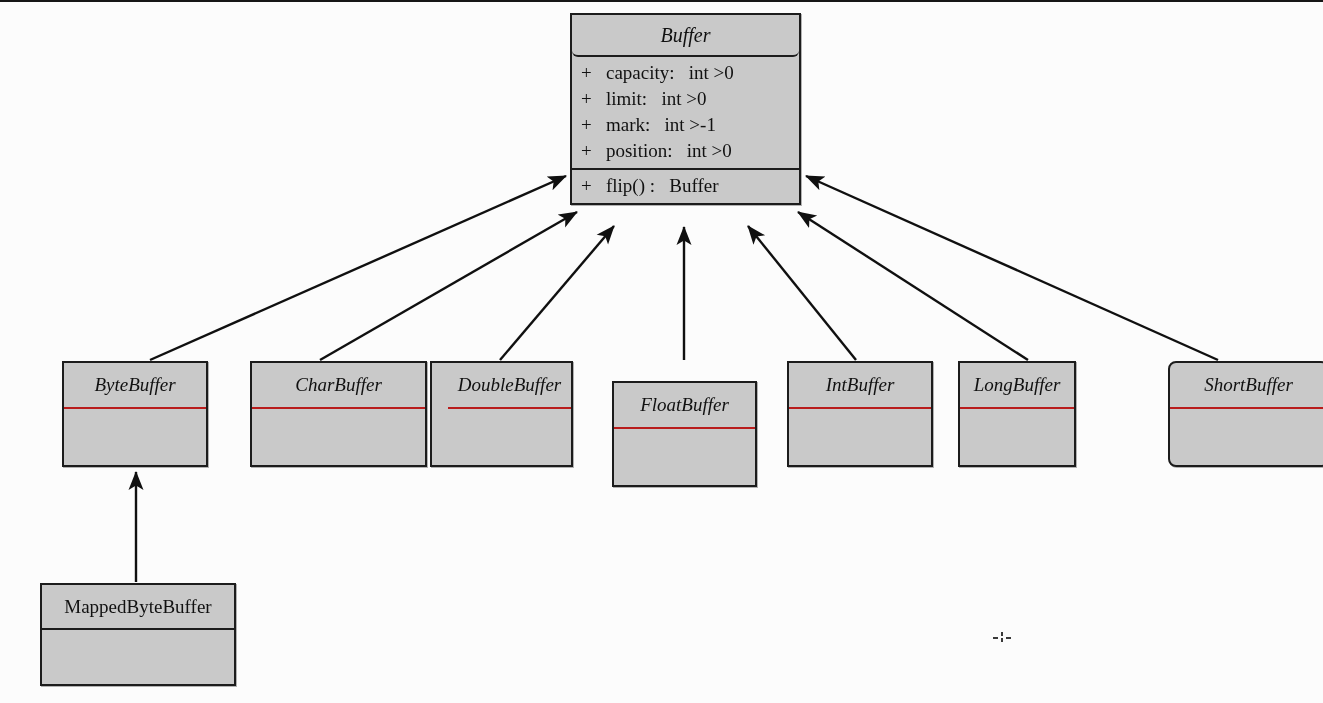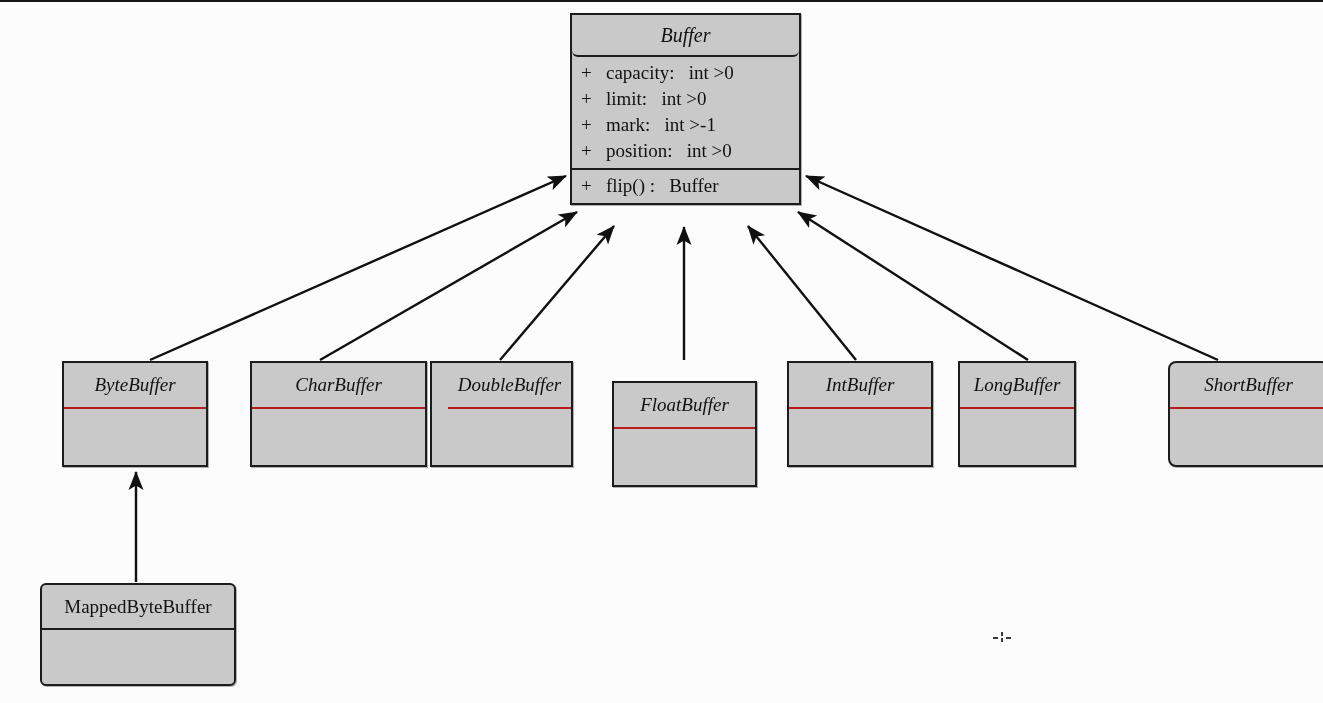--- a/index.html
+++ b/index.html
@@ -55,21 +55,21 @@
 
   .sub-0 { left: 62px;   top: 361px; width: 146px; }
   .sub-1 { left: 250px;  top: 361px; width: 177px; }
   .sub-2 { left: 430px;  top: 361px; width: 143px; padding-left: 16px; }
   .sub-3 { left: 612px;  top: 361px; width: 145px; margin-top: 20px; }
   .sub-4 { left: 787px;  top: 361px; width: 146px; }
   .sub-5 { left: 958px;  top: 361px; width: 118px; }
   .sub-6 { left: 1168px; top: 361px; width: 161px; border-radius: 8px; }
 
   
-  .mapped { left: 40px; top: 583px; width: 196px; border-radius: 6px; }
+  .mapped { left: 40px; top: 583px; width: 196px; }
   .mapped .uml-title { height: 45px; font-size: 19px; }
   .mapped .uml-empty { height: 54px; }
 
   .cursor-mark {
     position: absolute; left: 993px; top: 630px;
     width: 18px; height: 16px;
   }
 </style>
 </head>
 <body>

